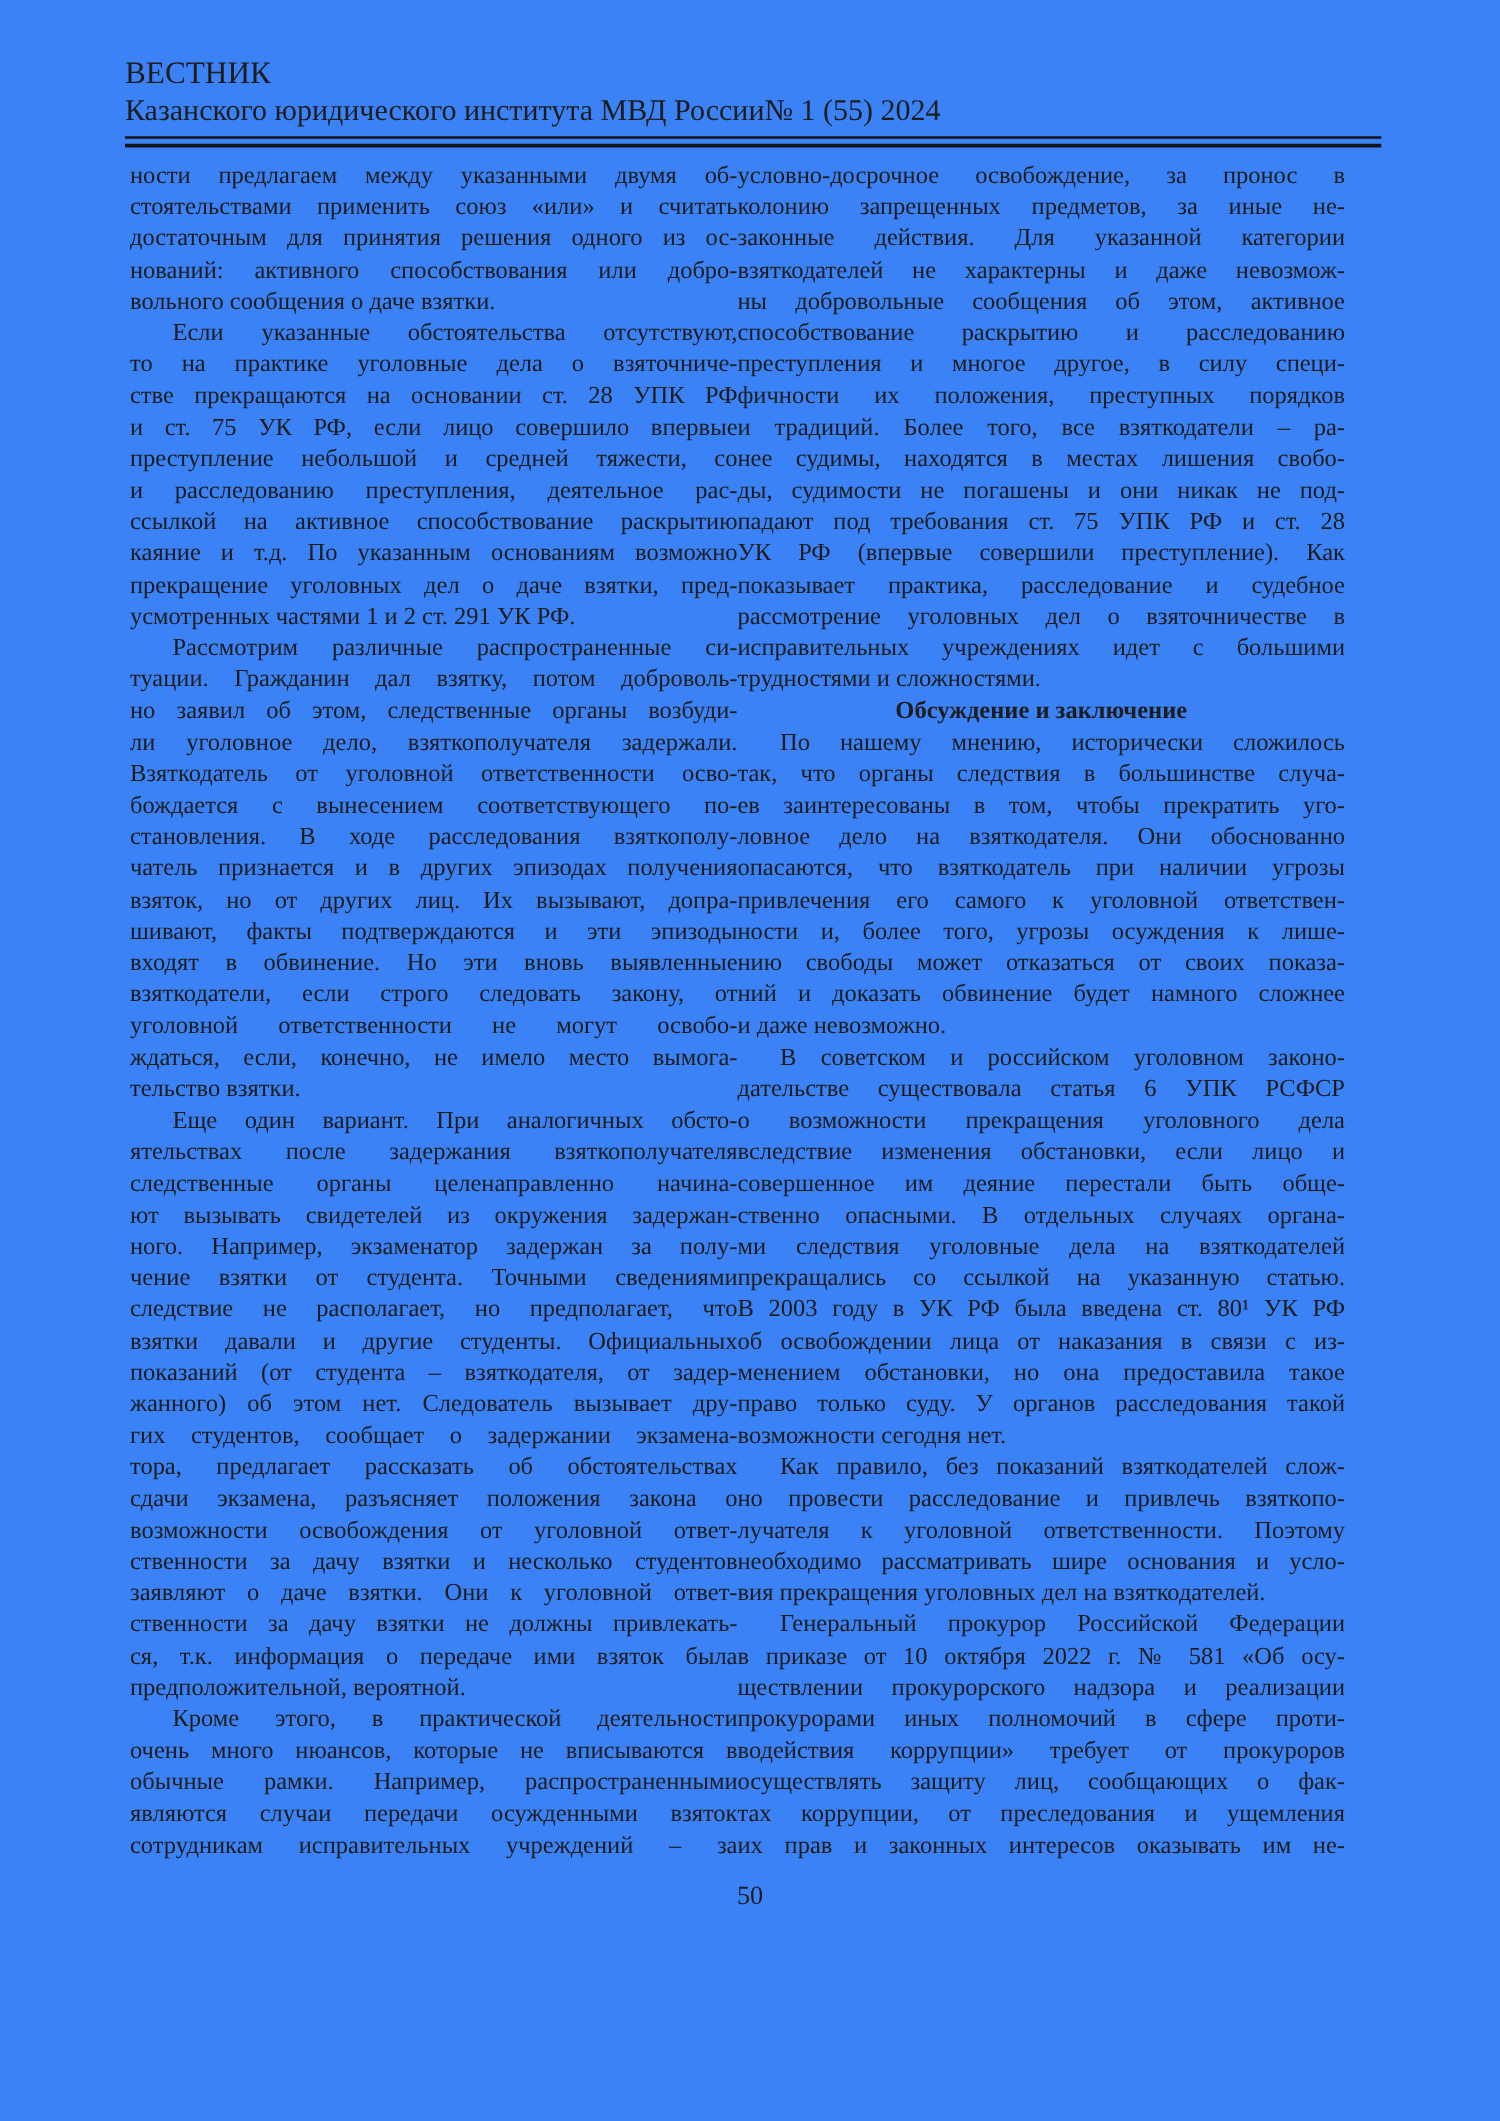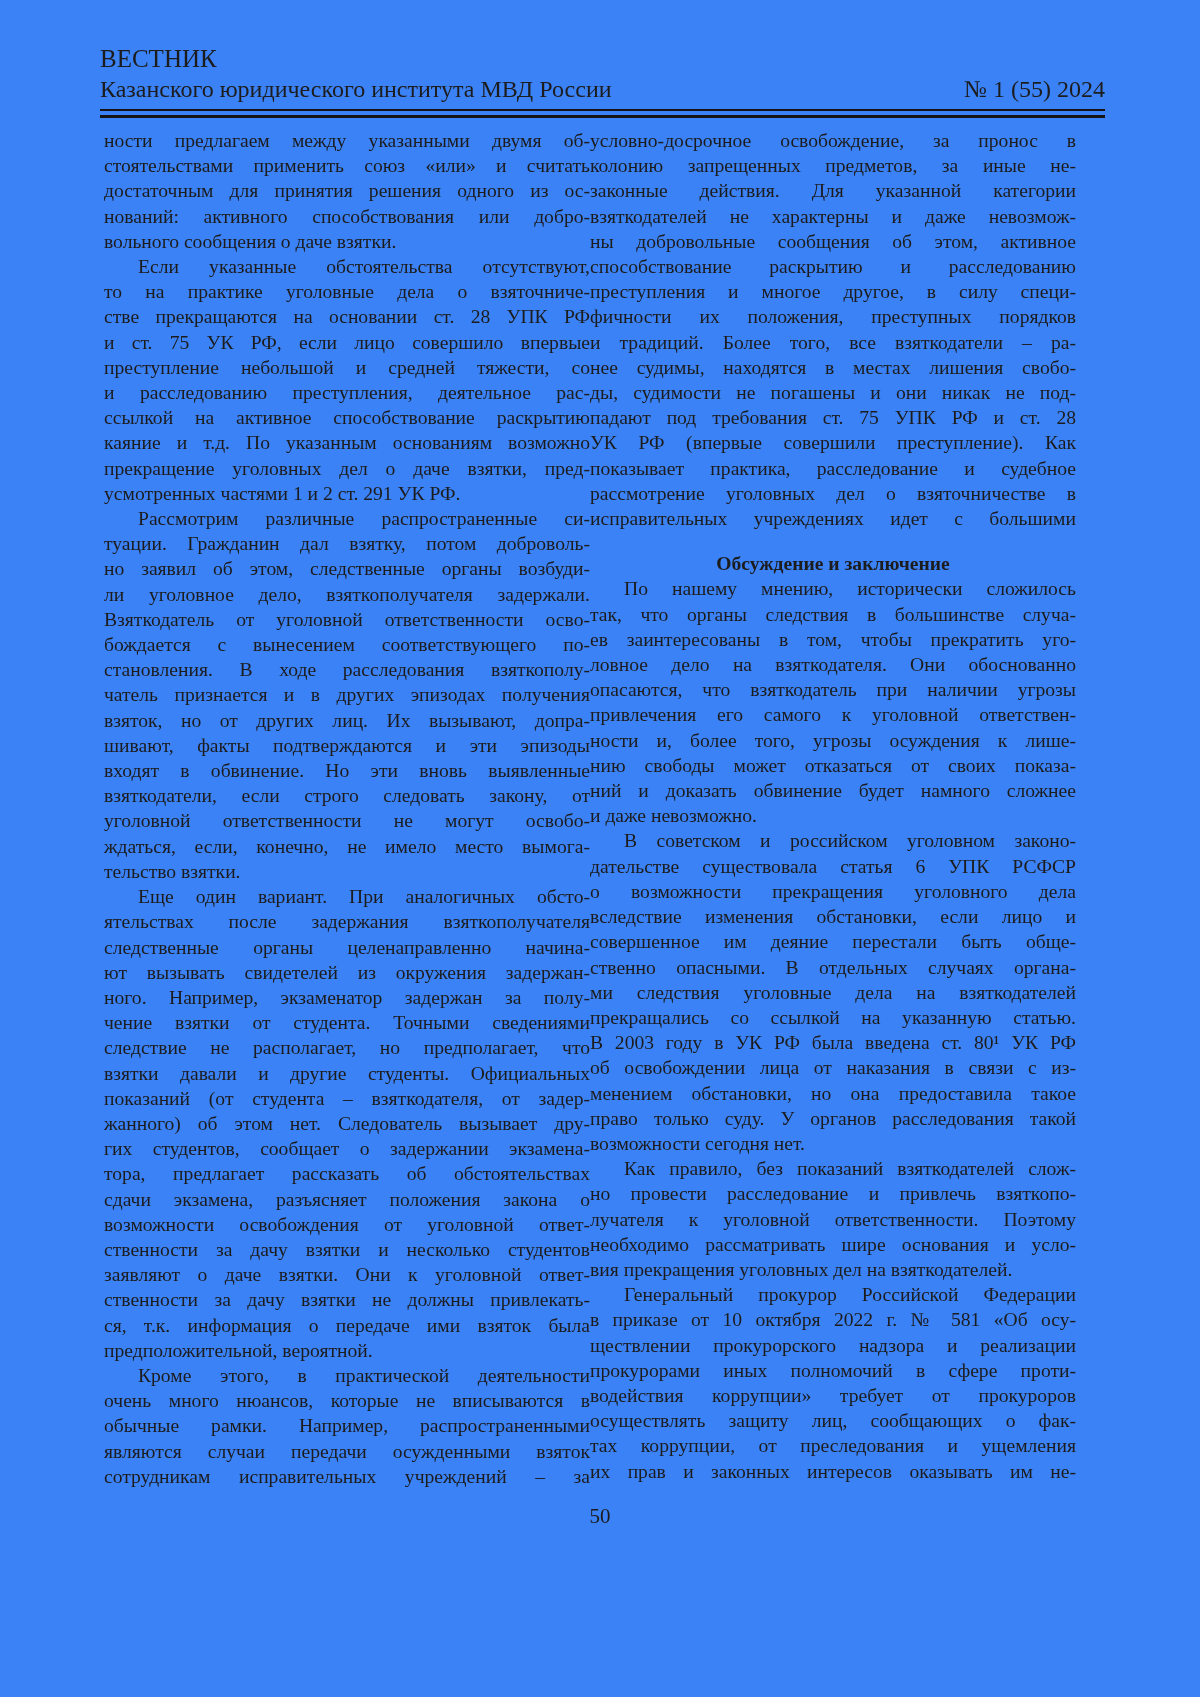--- a/index.html
+++ b/index.html
@@ -10,21 +10,21 @@
     background:#3b82f6;
     color:#1c1c1c;
     font-family:"Liberation Serif","DejaVu Serif",serif;
     overflow:hidden;
   }
   
   .masthead {
     position:absolute; left:100px; top:44px; width:1005px;
   }
   .journal-name { font-size:25px; line-height:30px; }
-  .mast-row { display:flex; justify-content:space-between; align-items:baseline;gap:28px; }
+  .mast-row { display:flex; align-items:baseline; }
   .journal-subtitle { font-size:24px; line-height:30px; }
   .issue { font-size:24px; line-height:30px; }
   .double-rule {
     margin-top:5px;
     height:3.5px;
     border-top:2.5px solid #151515;
     border-bottom:3px solid #151515;
   }
   
   .col {
@@ -36,21 +36,21 @@
   .col-right { left:590px; width:486px; }
   .para { margin:0; }
   .line {
     text-align:justify;
     text-align-last:justify;
     white-space:nowrap;
   }
   .line.end { text-align-last:left; }
   .para.indent .line:first-child { text-indent:34px; }
   .para.heading { font-weight:bold; }
-  .para.heading .line { text-align:center; text-align-last:center;margin-top:20px; }
+  .para.heading .line { text-align:center; text-align-last:center; }
   
   .page-number {
     position:absolute; left:0; top:1504px; width:100%;
     text-align:center; font-size:21px;
   }
 </style>
 </head>
 <body>
 
 <div class="page">
@@ -142,20 +142,21 @@
           <div class="line">преступления и многое другое, в силу специ-</div>
           <div class="line">фичности их положения, преступных порядков</div>
           <div class="line">и традиций. Более того, все взяткодатели – ра-</div>
           <div class="line">нее судимы, находятся в местах лишения свобо-</div>
           <div class="line">ды, судимости не погашены и они никак не под-</div>
           <div class="line">падают под требования ст. 75 УПК РФ и ст. 28</div>
           <div class="line">УК РФ (впервые совершили преступление). Как</div>
           <div class="line">показывает практика, расследование и судебное</div>
           <div class="line">рассмотрение уголовных дел о взяточничестве в</div>
           <div class="line">исправительных учреждениях идет с большими</div>
+          <div class="line end">трудностями и сложностями.</div>
         </div>
         <div class="para heading">
           <div class="line end">Обсуждение и заключение</div>
         </div>
         <div class="para indent">
           <div class="line">По нашему мнению, исторически сложилось</div>
           <div class="line">так, что органы следствия в большинстве случа-</div>
           <div class="line">ев заинтересованы в том, чтобы прекратить уго-</div>
           <div class="line">ловное дело на взяткодателя. Они обоснованно</div>
           <div class="line">опасаются, что взяткодатель при наличии угрозы</div>

